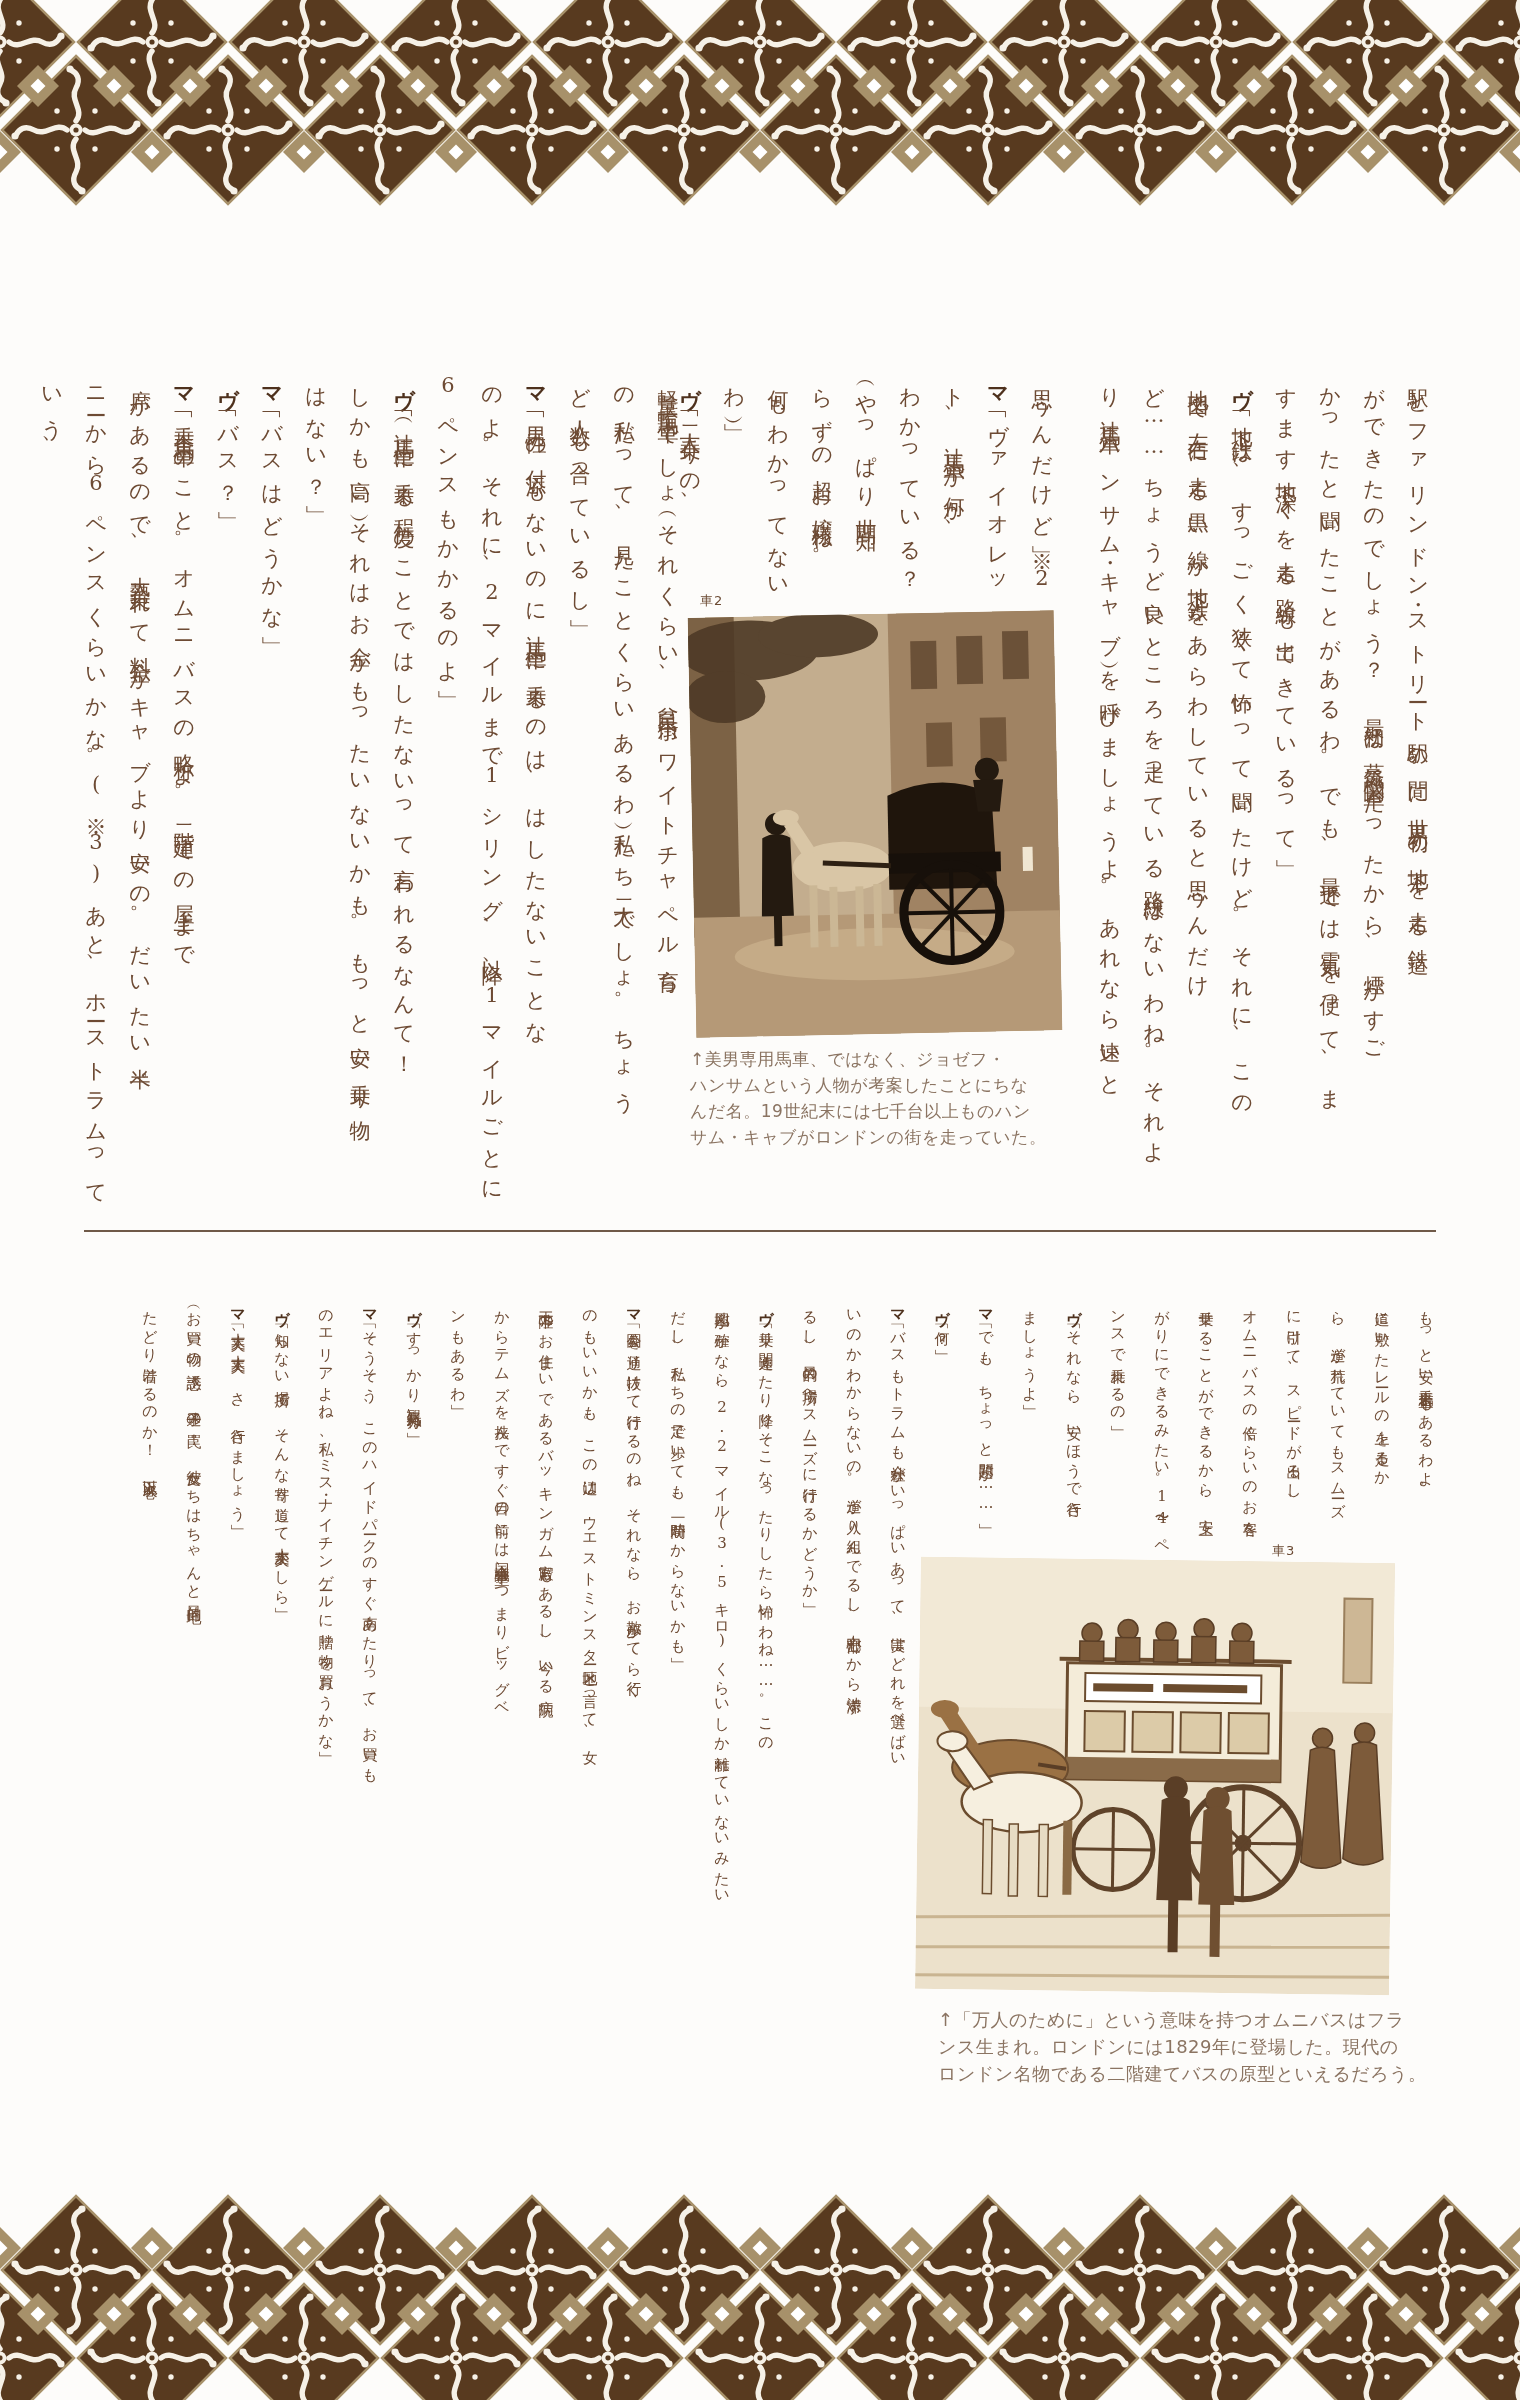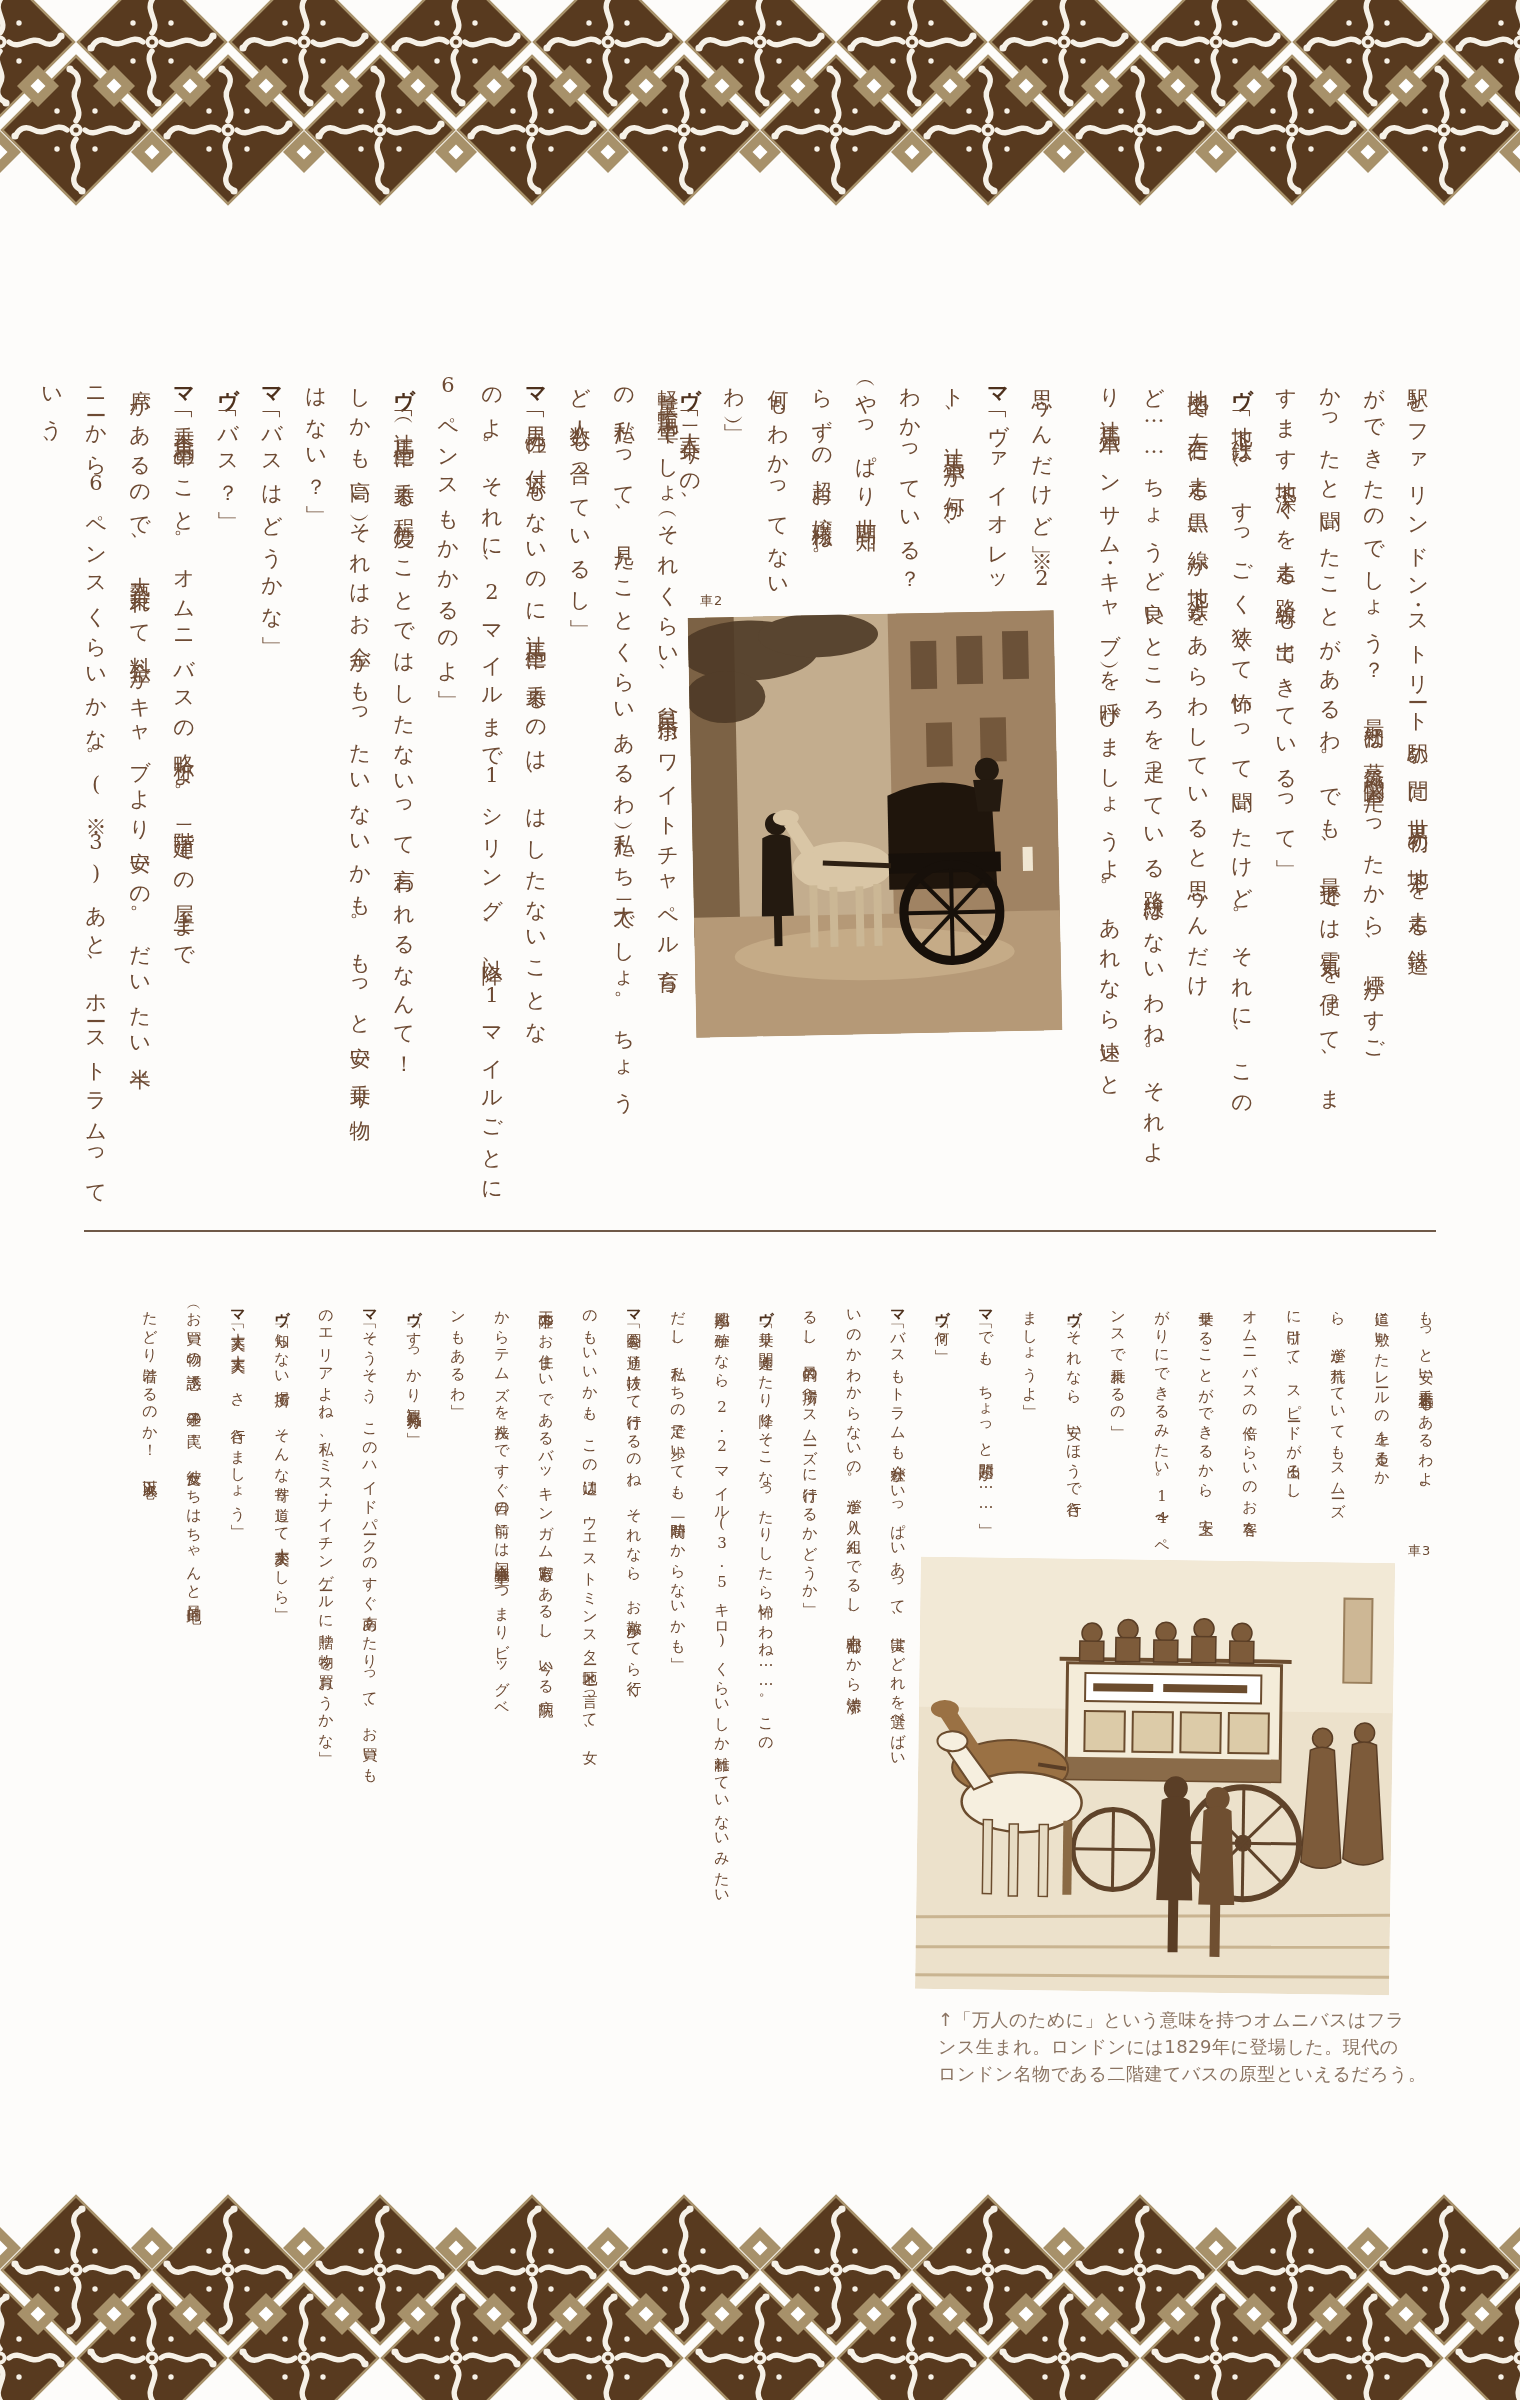--- a/index.html
+++ b/index.html
@@ -160,20 +160,24 @@
       <line x1="214" y1="300" x2="302" y2="300" stroke="#17100a" stroke-width="4"></line>
       <line x1="228" y1="268" x2="290" y2="332" stroke="#17100a" stroke-width="4"></line>
       <line x1="290" y1="268" x2="228" y2="332" stroke="#17100a" stroke-width="4"></line>
       <circle cx="296" cy="158" r="12" fill="#241a10"></circle>
       <path d="M282,168 L312,168 L308,200 L286,200 Z" fill="#241a10"></path>
       <line x1="198" y1="252" x2="130" y2="248" stroke="#2e2013" stroke-width="5"></line>
       <rect x="330" y="236" width="10" height="24" fill="#f0e6d2"></rect>
     </g>
   </svg>
 
+  <div class="caption caption-1" style="left:690px; top:1046px; width:372px;">↑美男専用馬車、ではなく、ジョゼフ・
+ハンサムという人物が考案したことにちな
+んだ名。19世紀末には七千台以上ものハン
+サム・キャブがロンドンの街を走っていた。</div>
 
   <div class="divider" style="left:84px; top:1230px; width:1352px;"></div>
 
   <div class="vtext v-bottom" style="top:1300px; right:72px; height:560px;">もっと安い乗合馬車もあるわよ。
 道に敷いたレールの上を走るか
 ら、道が荒れていてもスムーズ
 に引けて、スピードが出るし、
 オムニバスの倍くらいのお客を
 乗せることができるから、安上
 がりにできるみたい。1〜4ペ
@@ -195,21 +199,21 @@
 からテムズを挟んですぐ目の前には国会議事堂、つまりビッグベ
 ンもあるわ」
 <strong>ヴ</strong>「すっかり観光気分ね」
 <strong>マ</strong>「そうそう、このハイドパークのすぐ南あたりって、お買いも
 のエリアよね。私、ミス・ナイチンゲールに贈り物を買おうかな」
 <strong>ヴ</strong>「知らない場所で、そんな寄り道して大丈夫かしら」
 <strong>マ</strong>「大丈夫、大丈夫！　さ、行きましょう」
 （お買い物の誘惑！　迷子の罠！　彼女たちはちゃんと目的地に
 たどり着けるのか！　以下次巻）</div>
 
-  <span class="fig-label" style="left:1408px; top:1542px;">車3</span>
+  <span class="fig-label" style="left:1272px; top:1542px;">車3</span>
 
   <svg class="photo" style="left:918px; top:1560px; transform:rotate(0.8deg); box-shadow:none;" viewBox="0 0 474 432" width="474" height="432" xmlns="http://www.w3.org/2000/svg">
     <rect width="474" height="432" fill="#ece1cb"></rect>
     <rect y="0" width="474" height="150" fill="#f2e9d6"></rect>
     <g stroke="#c9b491" stroke-width="3">
       <line x1="0" y1="360" x2="474" y2="352"></line>
       <line x1="0" y1="390" x2="474" y2="384"></line>
       <line x1="0" y1="418" x2="474" y2="414"></line>
     </g>
     <rect x="424" y="36" width="28" height="84" fill="#cdb795" stroke="#9a7f5c" stroke-width="2"></rect>

